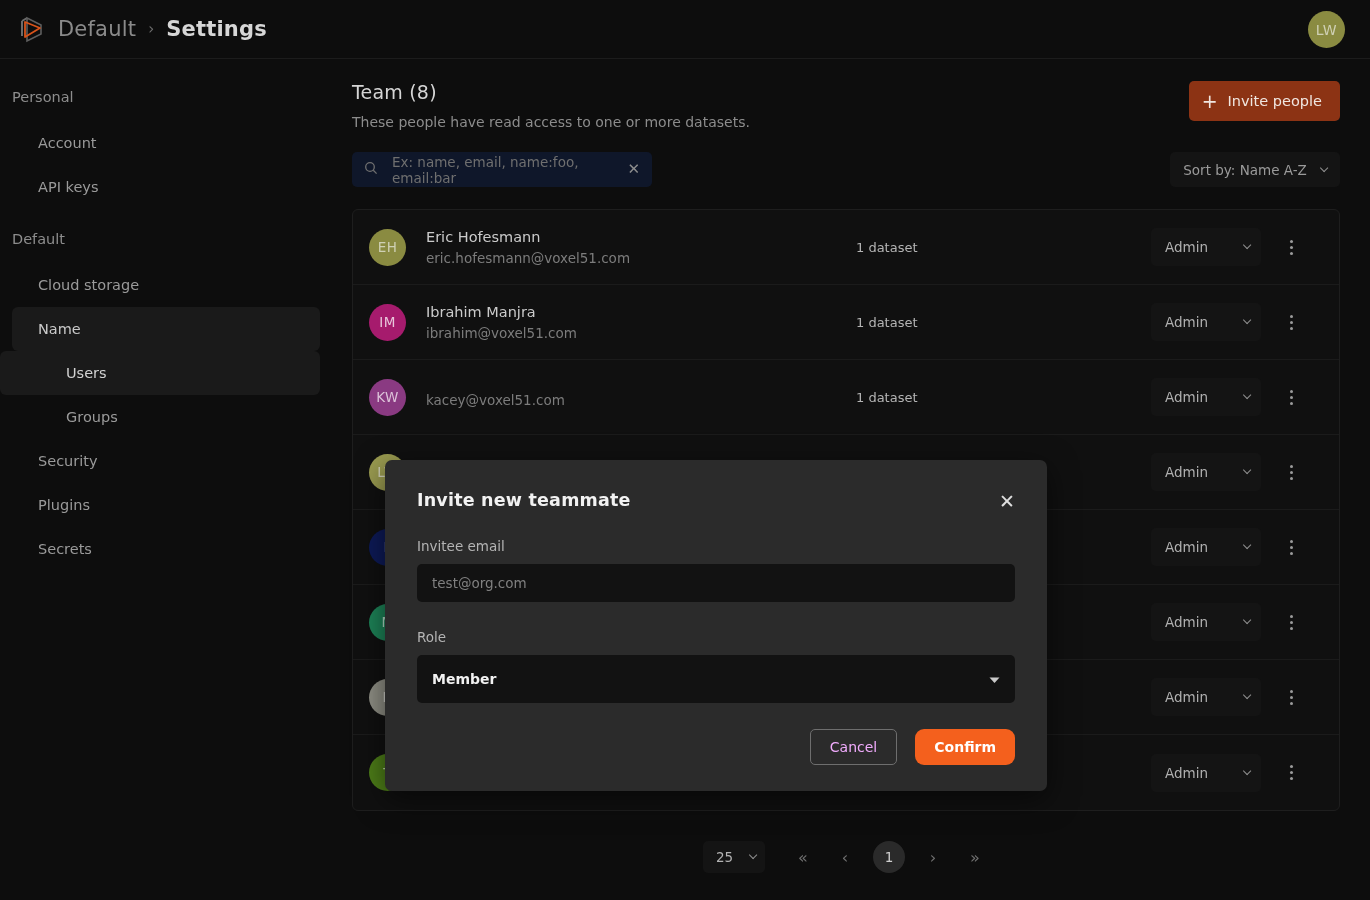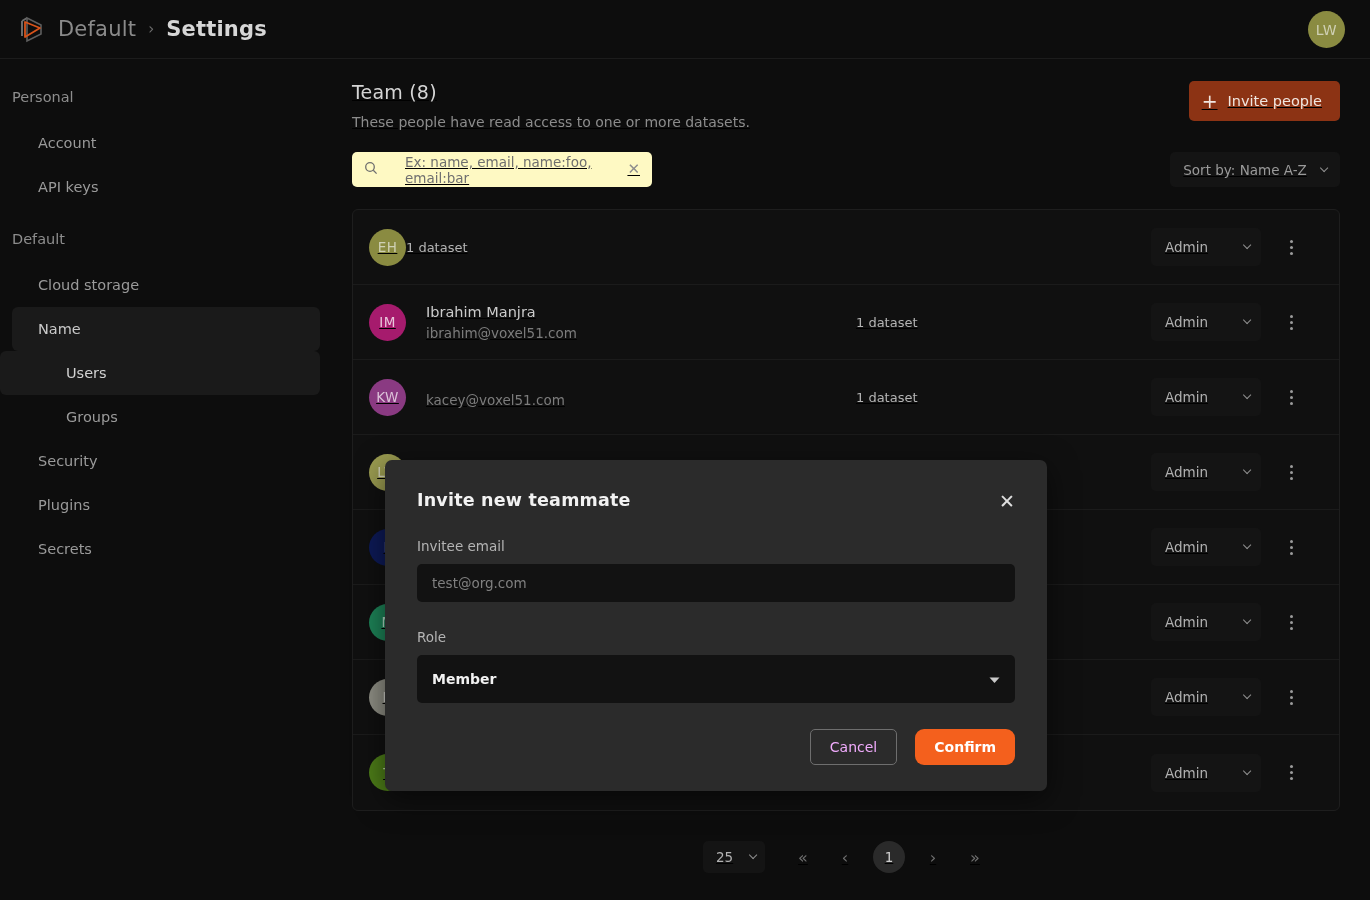--- a/index.html
+++ b/index.html
@@ -58,43 +58,42 @@
   .side-item.active { background: #1a1a1a; color: #c9c9c9; }
   .side-item.sub-active { background: #1a1a1a; color: #d2d2d2; }
   .side-item.lvl1 { padding-left: 26px; }
   .side-sub { padding-left: 66px !important; margin-left: 0 !important; }
   .spacer-sm { height: 16px; }
 
   
   .main {
     flex: 1; padding: 22px 30px 0 20px;
     position: relative;
-    text-decoration: underline;
   }
   .main-head { display: flex; align-items: flex-start; justify-content: space-between; }
   .page-title { font-size: 19px; color: #d5d5d5; font-weight: 400; letter-spacing: .2px; }
   .page-sub { font-size: 14px; color: #8c8c8c; margin-top: 11px; }
   .invite-btn {
     background: #8c3314; color: #f0e6e0;
     border: none; border-radius: 5px;
     height: 40px; padding: 0 18px 0 13px;
     display: flex; align-items: center; gap: 10px;
     font-size: 14.5px; cursor: pointer;
     font-family: inherit;
   }
   .plus-ico { font-size: 19px; line-height: 1; color: #f0e6e0; }
 
   .tool-row {
     display: flex; align-items: center; justify-content: space-between;
     margin-top: 22px;
   }
   .search-box {
     width: 300px; height: 35px;
-    background: #fef9c3; border-radius: 5px;
-    display: flex; align-items: center; gap: 27px;
+    background: #0f172a; border-radius: 5px;
+    display: flex; align-items: center; gap: 14px;
     padding: 0 12px;
     justify-content: flex-end;
   }
   .search-ph { flex: 1; font-size: 13.5px; color: #6f6f6f; }
   .clear-x { font-size: 15px; color: #8d8d8d; cursor: pointer; line-height: 1; }
   .sort-box {
     height: 35px; background: #141414; border-radius: 5px;
     display: flex; align-items: center; gap: 14px;
     padding: 0 13px; font-size: 13.5px; color: #9a9a9a; cursor: pointer;
   }
@@ -270,20 +269,24 @@
       </div>
       <div class="sort-box">
         <span>Sort by: Name A-Z</span>
         <span class="chev"></span>
       </div>
     </div>
 
     <div class="table" id="team-table">
         <div class="row">
           <div class="avatar" style="background:#8a8b41;color:#cfd0b4">EH</div>
+          <div class="who">
+            <div class="who-name">Eric Hofesmann</div>
+            <div class="who-mail">eric.hofesmann@voxel51.com</div>
+          </div>
           <div class="ds-count">1 dataset</div>
           <div class="role-sel">
             <span>Admin</span>
             <span class="chev"></span>
           </div>
           <div class="kebab">
             <span class="kebab-dots">
               <i></i>
               <i></i>
               <i></i>

